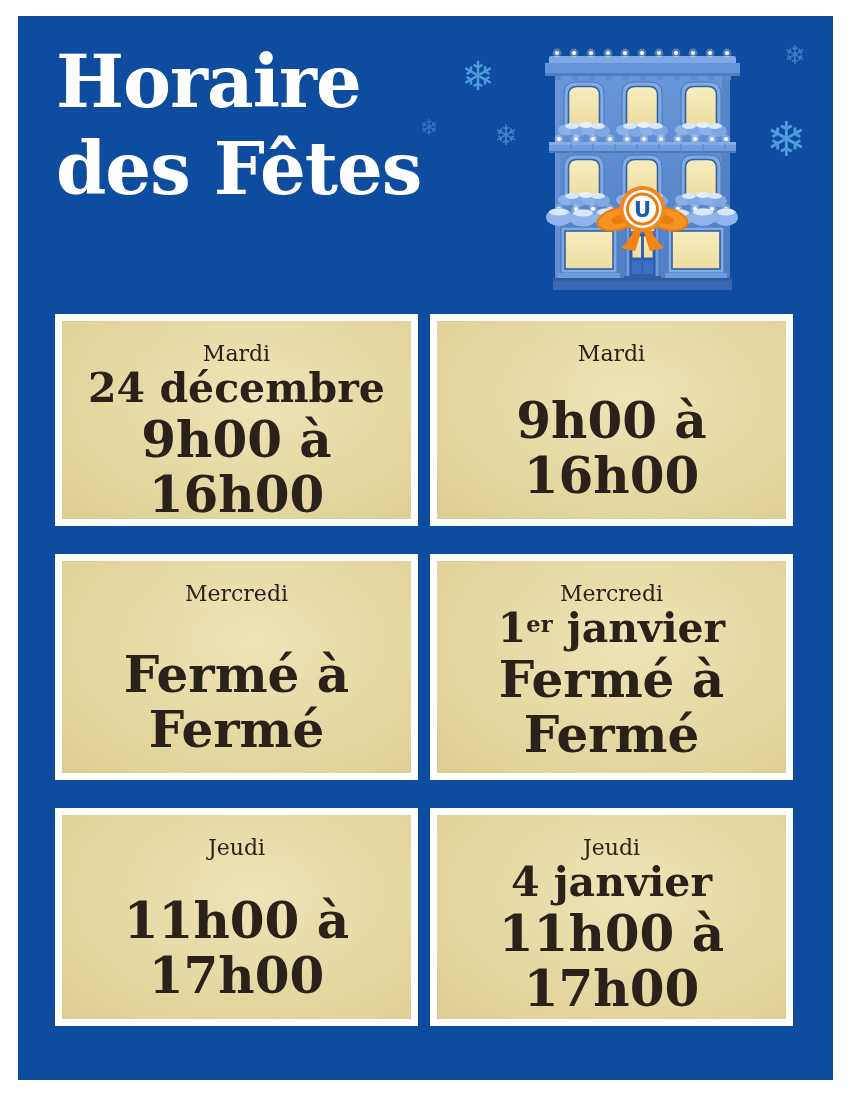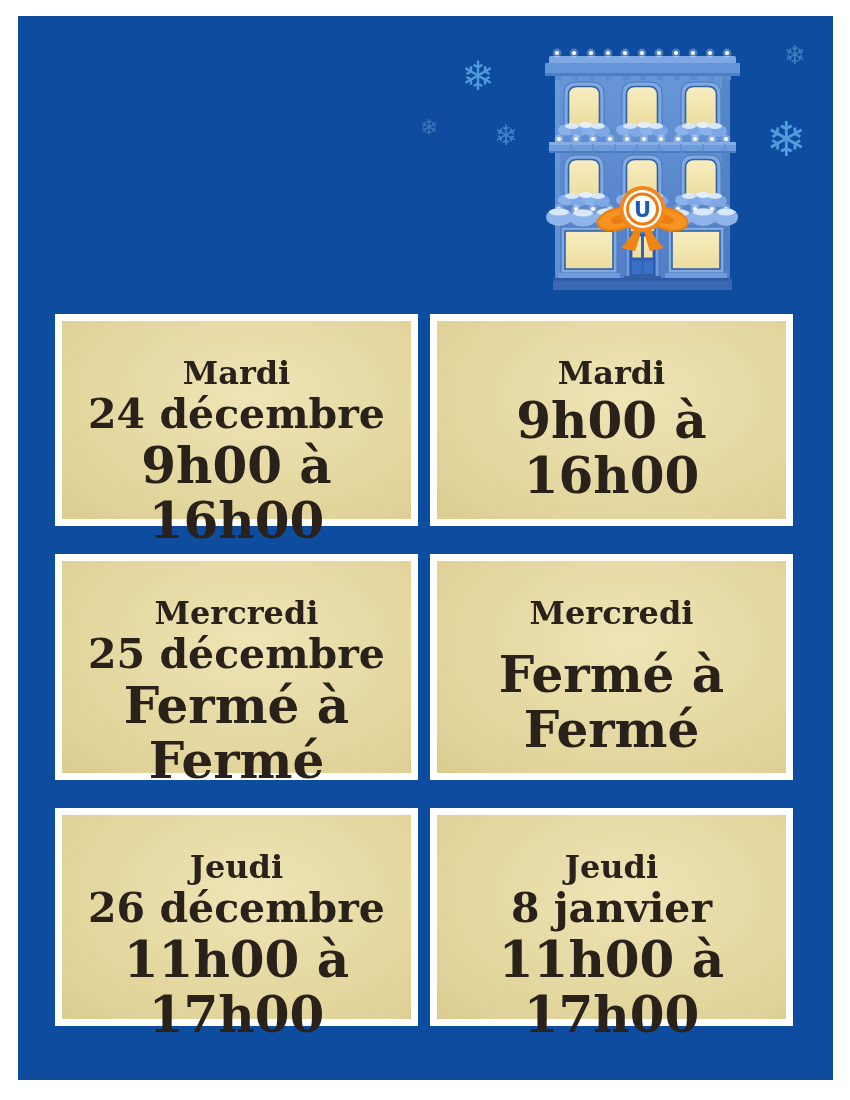--- a/index.html
+++ b/index.html
@@ -47,33 +47,37 @@
   }
   .card {
     border: 7px solid #ffffff;
     background: radial-gradient(120% 135% at 55% 38%, #eee4b6 0%, #e2d59c 45%, #cfbc7d 100%);
     display: flex; flex-direction: column;
     justify-content: space-between; align-items: center;
     text-align: center;
     padding: 20px 8px 16px 8px;
     color: #29211a;
   }
-  .card .day   { font-size: 32px; font-weight: 700; line-height: 1.15; margin-top: 14px; }
+  .card .day   { font-size: 22px; font-weight: 400; line-height: 1.15; }
   .card .date  { font-size: 41px; font-weight: 700; line-height: 1.12; text-align: right; }
   .card .date sup {
     font-size: 0.55em; position: relative; top: -0.45em;
     vertical-align: baseline; font-weight: 700;
   }
   .card .hours { font-size: 50px; font-weight: 700; line-height: 1.1; }
 </style>
 </head>
 <body>
 
 <div class="panel">
 
+  <h1 class="title">
+    <span>Horaire</span>
+    <span>des Fêtes</span>
+  </h1>
 
   <span class="sf sf1">❄</span>
   <span class="sf sf2">❄</span>
   <span class="sf sf3">❄</span>
   <span class="sf sf4">❄</span>
   <span class="sf sf5">❄</span>
 
   <svg class="building" viewBox="0 0 195 245" xmlns="http://www.w3.org/2000/svg">
     <defs>
       <linearGradient id="fg" x1="0" y1="0" x2="0" y2="1">
@@ -268,42 +272,41 @@
     <div class="card">
       <div>
         <div class="day">Mardi</div>
       </div>
       <div class="hours">9h00 à 16h00</div>
     </div>
 
     <div class="card">
       <div>
         <div class="day">Mercredi</div>
-        <div class="date"><span>25 décembre</span><sup></sup><span></span></div>
       </div>
       <div class="hours">Fermé à Fermé</div>
     </div>
 
     <div class="card">
       <div>
         <div class="day">Mercredi</div>
+        <div class="date"><span>1</span><sup>er</sup><span> janvier</span></div>
       </div>
       <div class="hours">Fermé à Fermé</div>
     </div>
 
     <div class="card">
       <div>
         <div class="day">Jeudi</div>
-        <div class="date"><span>26 décembre</span><sup></sup><span></span></div>
       </div>
       <div class="hours">11h00 à 17h00</div>
     </div>
 
     <div class="card">
       <div>
         <div class="day">Jeudi</div>
-        <div class="date"><span>8 janvier</span><sup></sup><span></span></div>
+        <div class="date"><span>4 janvier</span><sup></sup><span></span></div>
       </div>
       <div class="hours">11h00 à 17h00</div>
     </div>
 
   </div>
 </div>
 
 </body></html>

